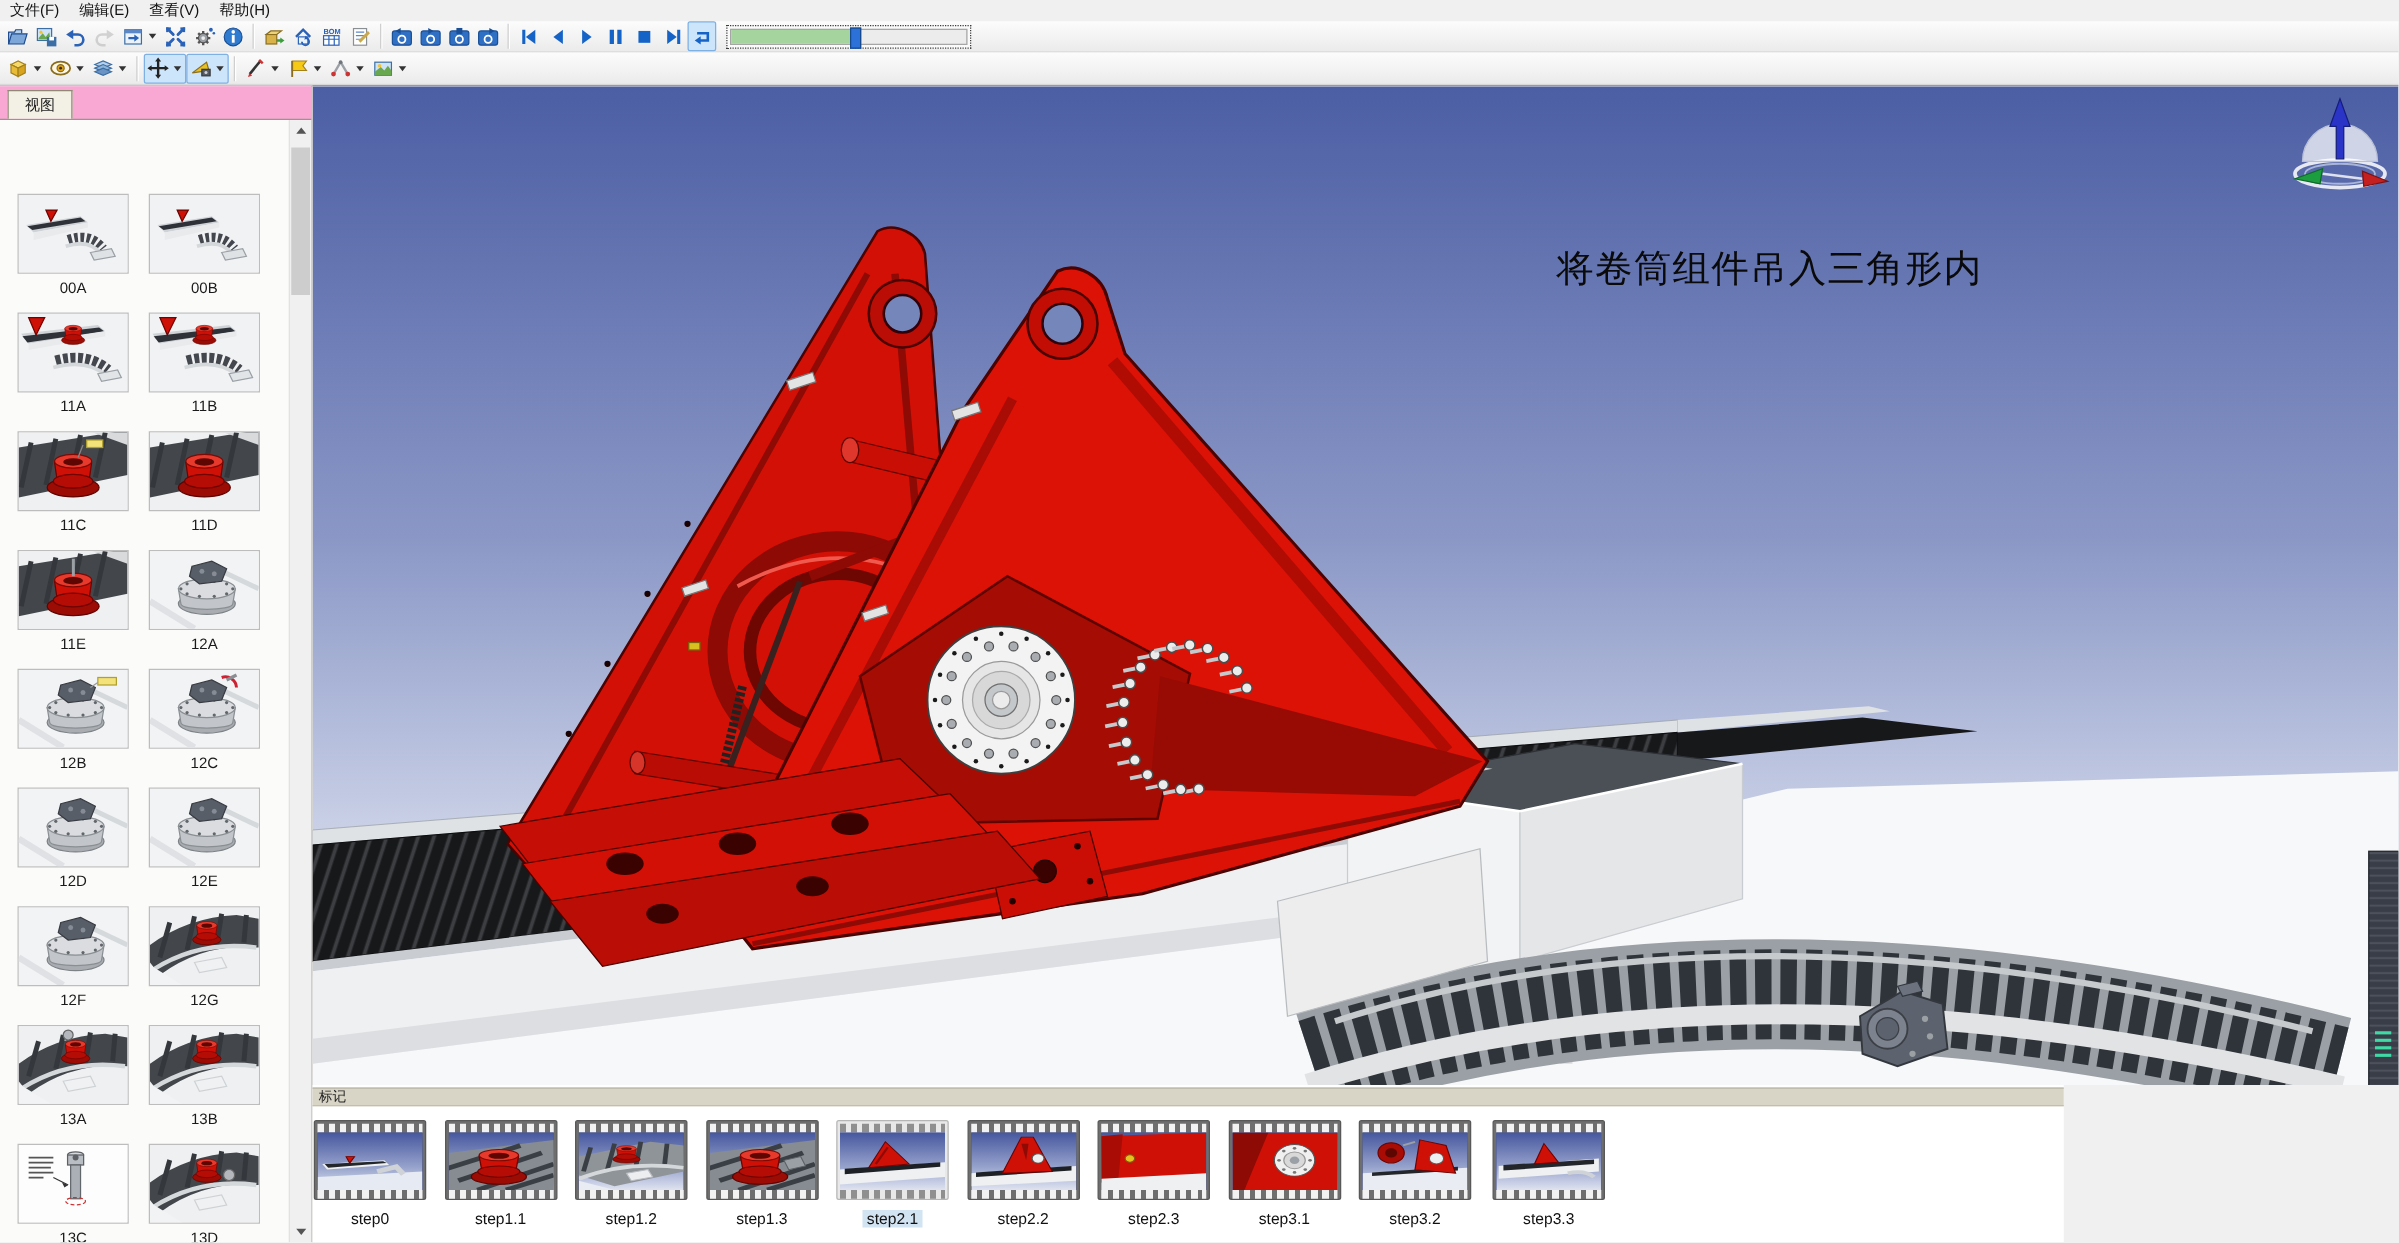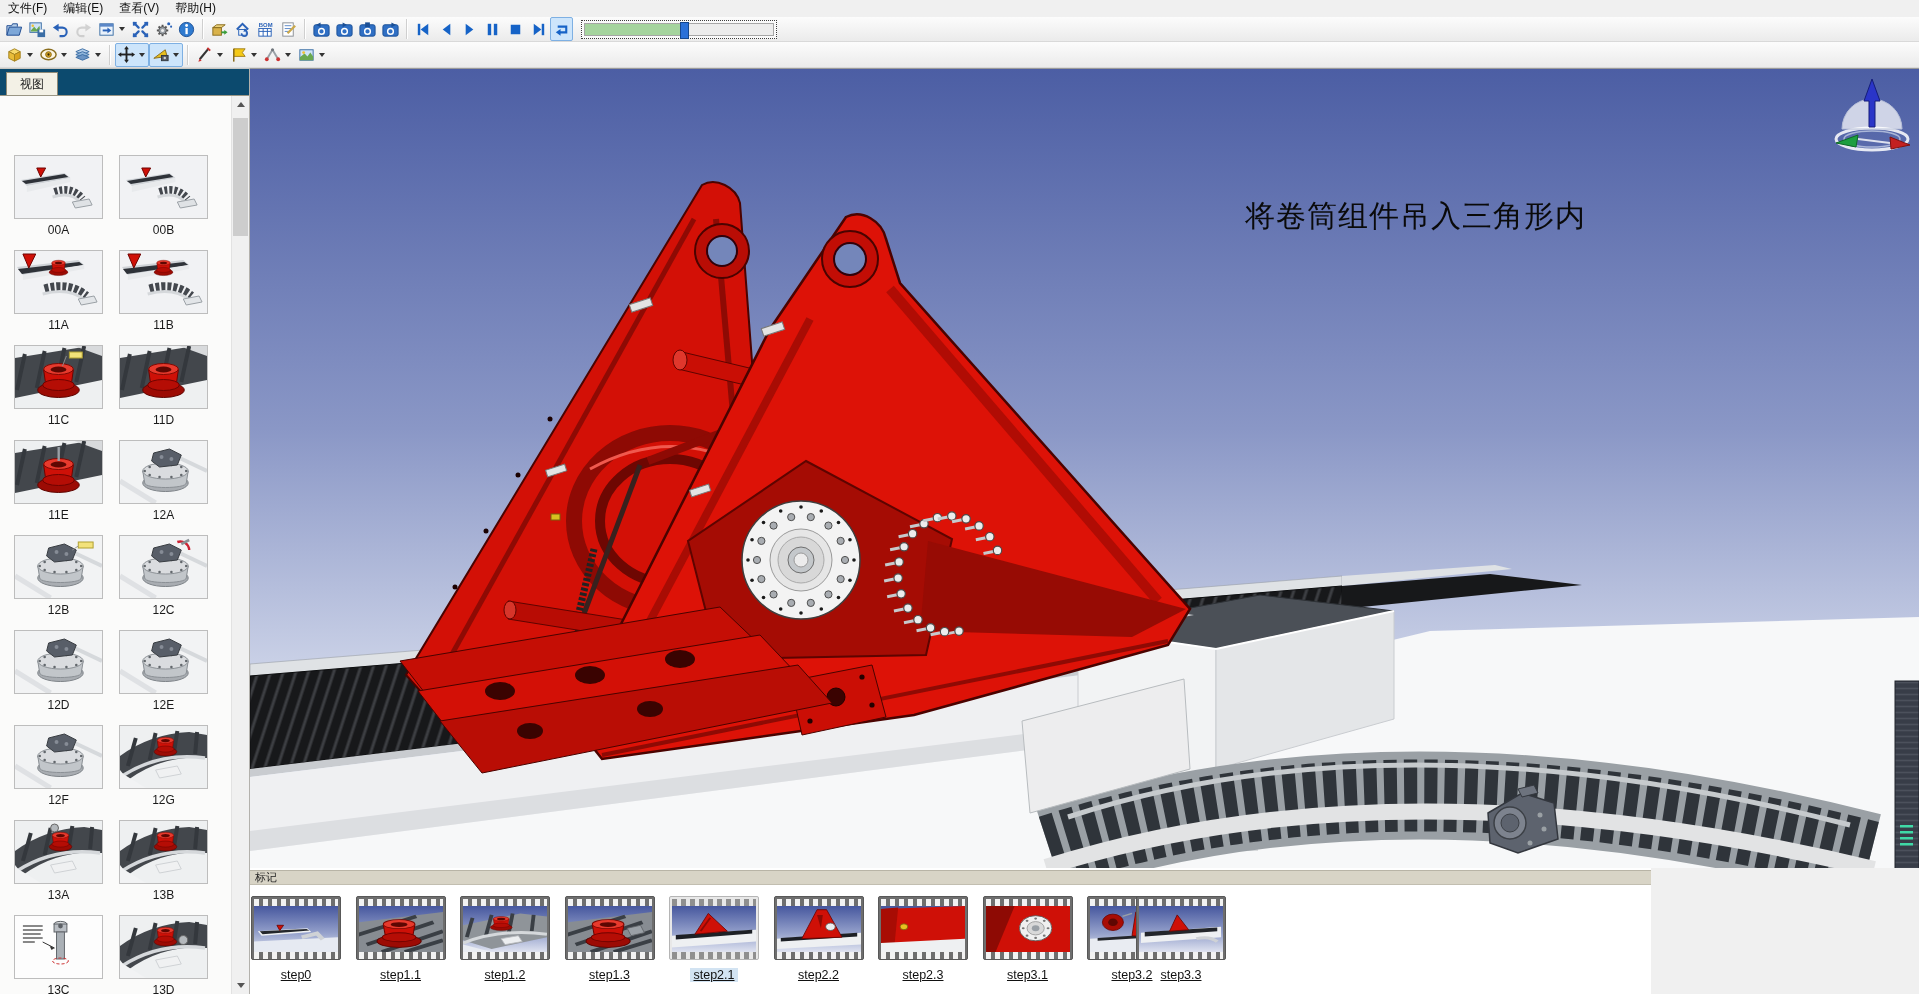--- a/index.html
+++ b/index.html
@@ -29,21 +29,21 @@
   .tsep{width:0;height:20px;border-left:1px solid #cfcfcf;border-right:1px solid #ffffff;margin:0 4px;flex:none;}
   .timeline{width:196px;height:19px;border:1px dotted #3c3c3c;margin-left:8px;padding:2px;
             box-sizing:border-box;background:#fafafa;flex:none;}
   .timeline-track{position:relative;height:100%;border:1px solid #a6a6a6;background:#ececec;box-sizing:border-box;}
   .timeline-fill{position:absolute;left:0;top:0;bottom:0;background:#a5d49e;}
   .timeline-handle{position:absolute;top:-2px;height:15px;width:7px;background:#2b71d8;border:1px solid #17498f;}
 
   
   .sidebar{position:absolute;left:0;top:68px;width:250px;height:926px;background:#fbfbfa;
            border-right:1px solid #b3b1ac;border-top:1px solid #c9c7c2;box-sizing:border-box;}
-  .tabstrip{position:absolute;top:0;left:0;right:0;height:26px;background:#0c4a6e;border-bottom:1px solid #9a9685;}
+  .tabstrip{position:absolute;top:0;left:0;right:0;height:26px;background:#f9a8d4;border-bottom:1px solid #9a9685;}
   .tab{position:absolute;left:6px;top:3px;height:22px;padding:0 13px;background:#f3f1e6;
        border:1px solid #8f8a76;border-bottom:none;font-size:12px;display:flex;align-items:center;color:#222;}
   .viewlist{position:absolute;top:27px;left:0;right:17px;bottom:0;overflow:hidden;margin-top:43px;}
   .thumb{position:absolute;width:89px;height:64px;background:#fff;border:1px solid #bdbdbd;box-sizing:border-box;}
   .thumb svg{width:100%;height:100%;display:block;}
   .thumb-label{position:absolute;width:89px;text-align:center;font-size:12px;color:#1a1a1a;}
   .vscroll{position:absolute;top:27px;right:0;width:17px;bottom:0;background:#f0f0f0;border-left:1px solid #e2e2e2;}
   .vs-arrow{position:absolute;left:0;width:17px;height:17px;display:flex;align-items:center;justify-content:center;}
   .vs-up{top:0;}
   .vs-up::after{content:"";border-left:4px solid transparent;border-right:4px solid transparent;border-bottom:5px solid #555;}
@@ -63,21 +63,21 @@
            border-top:1px solid #b8b4a6;border-bottom:1px solid #c2beb0;font-size:11px;color:#222;
            display:flex;align-items:center;padding-left:5px;box-sizing:border-box;}
   .film-item{position:absolute;top:28px;width:90px;}
   .film-frame{width:90px;height:64px;background:#6e6e6e;border:1px solid #585858;border-radius:2px;
               padding:2px;box-sizing:border-box;}
   .film-sprocket{height:7px;background:repeating-linear-gradient(90deg,#f2f2f2 0 5px,#6e6e6e 5px 9px);}
   .film-img{height:46px;overflow:hidden;background:#44549c;}
   .film-img svg{display:block;width:84px;height:46px;}
   .film-item.selected .film-frame{background:#e8e8e8;border-color:#b5b5b5;}
   .film-item.selected .film-sprocket{background:repeating-linear-gradient(90deg,#8f8f8f 0 5px,#e8e8e8 5px 9px);}
-  .film-label{margin-top:8px;text-align:center;font-size:12.5px;color:#111;text-decoration:underline;}
+  .film-label{margin-top:8px;text-align:center;font-size:12.5px;color:#111;}
   .film-item.selected .film-label span{background:#d2e3f2;padding:0 3px;}
 </style>
 </head>
 <body>
 
 <svg width="0" height="0" style="position:absolute" aria-hidden="true">
   <defs>
     <linearGradient id="gSky" x1="0" y1="0" x2="0" y2="1">
       <stop offset="0" stop-color="#4c5ea4"></stop>
         <stop offset="0.45" stop-color="#8a97c6"></stop>
@@ -1276,21 +1276,21 @@
                 <circle cx="24" cy="22" r="5" fill="#5e0702"></circle>
                 <polygon points="48,8 70,14 78,44 44,40" fill="#cf1007" stroke="#6e0300"></polygon>
                 <circle cx="62" cy="28" r="6" fill="#eceef0" stroke="#555"></circle>
                 <line x1="34" y1="14" x2="44" y2="10" stroke="#9aa0a6" stroke-width="2"></line>
               </svg>
             </div>
             <div class="film-sprocket"></div>
           </div>
           <div class="film-label"><span>step3.2</span></div>
         </div>
-        <div class="film-item" style="left: 886px;">
+        <div class="film-item" style="left: 944px;">
           <div class="film-frame">
             <div class="film-sprocket"></div>
             <div class="film-img">
               <svg viewBox="0 0 88 62" preserveAspectRatio="none">
                 <rect width="88" height="62" fill="url(#gSkyT)"></rect>
                 <polygon points="2,36 86,28 86,42 2,50" fill="#eef0f2"></polygon>
                 <polygon points="6,35 82,29 82,34 6,41" fill="#23262b"></polygon>
                 <polygon points="40,12 52,32 32,34" fill="#cf1007" stroke="#6e0300"></polygon>
                 <path d="M60,44 Q74,40 82,48" stroke="#cfd2d6" stroke-width="4" fill="none"></path>
               </svg>

